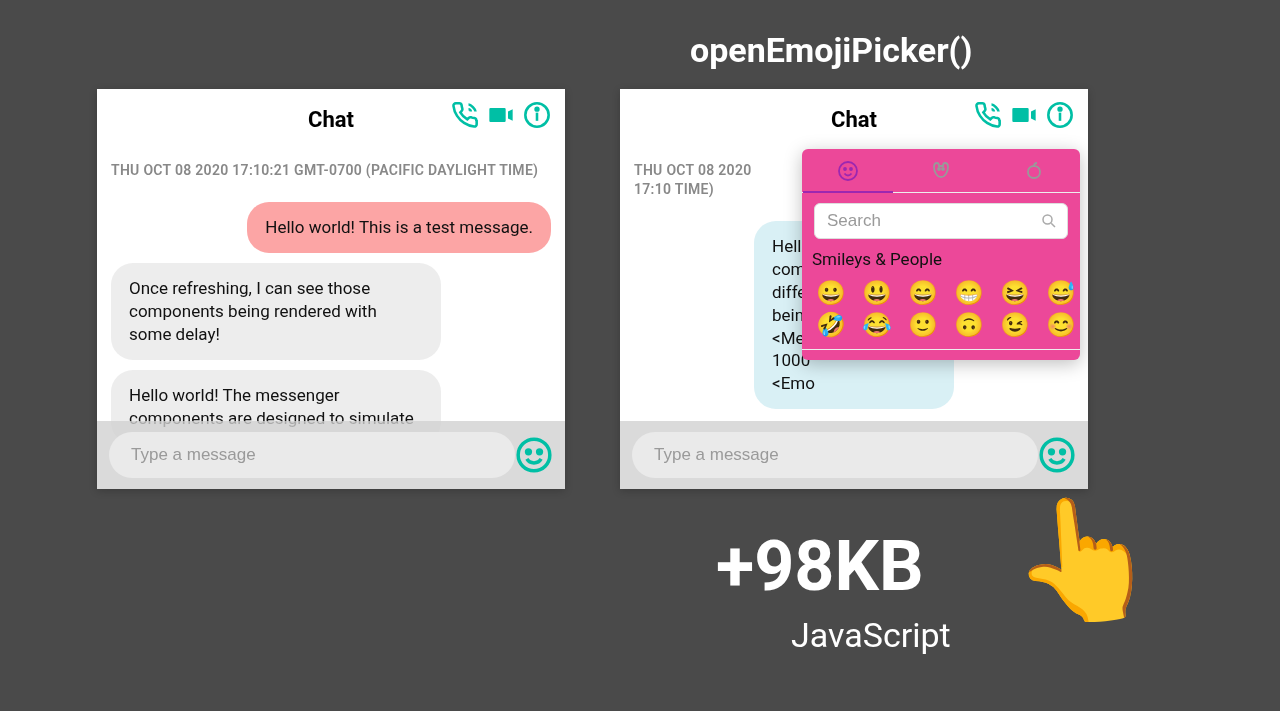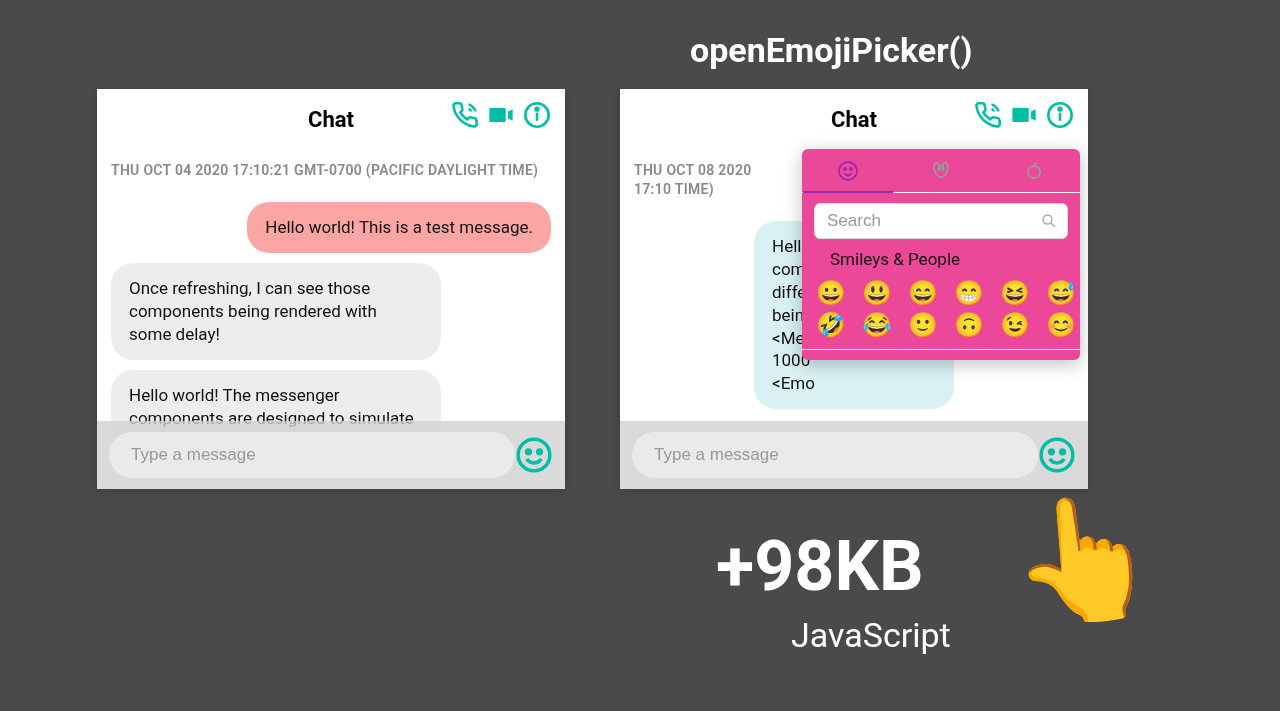--- a/index.html
+++ b/index.html
@@ -203,21 +203,21 @@
     right: 22px;
     top: 19px;
     color: #aaa;
     width: 18px;
     height: 18px;
   }
   .picker-search-icon svg { width: 100%; height: 100%; }
   .picker-section {
     font-size: 17px;
     color: #111;
-    padding: 4px 28px 8px;
+    padding: 4px 10px 8px;
   }
   .emoji-rows {
     border-bottom: 1px solid #eee;
     padding-bottom: 8px;
   }
   .emoji-row {
     display: flex;
     justify-content: flex-start;
     gap: 18px;
     padding: 2px 14px;
@@ -269,21 +269,21 @@
       <span class="icon">
         <svg viewBox="0 0 24 24" fill="none" stroke="currentColor" stroke-width="2.2">
             <circle cx="12" cy="12" r="10"></circle>
             <line x1="12" y1="10" x2="12" y2="17"></line>
             <circle cx="12" cy="7" r="1.2" fill="currentColor"></circle>
           </svg>
       </span>
     </div>
   </div>
 
-  <div class="timestamp-line">THU OCT 04 2020 17:10:21 GMT-0700 (PACIFIC DAYLIGHT TIME)</div>
+  <div class="timestamp-line">THU OCT 08 2020 17:10:21 GMT-0700 (PACIFIC DAYLIGHT TIME)</div>
 
   <div class="msgs">
     <div class="bubble sent">Hello world! This is a test message.</div>
     <div class="bubble recv">Once refreshing, I can see those components being rendered with some delay!</div>
     <div class="bubble recv">Hello world! The messenger components are designed to simulate</div>
   </div>
 
   <div class="input-bar">
     <input class="msg-input" placeholder="Type a message" style="">
     <span class="emoji-toggle">

